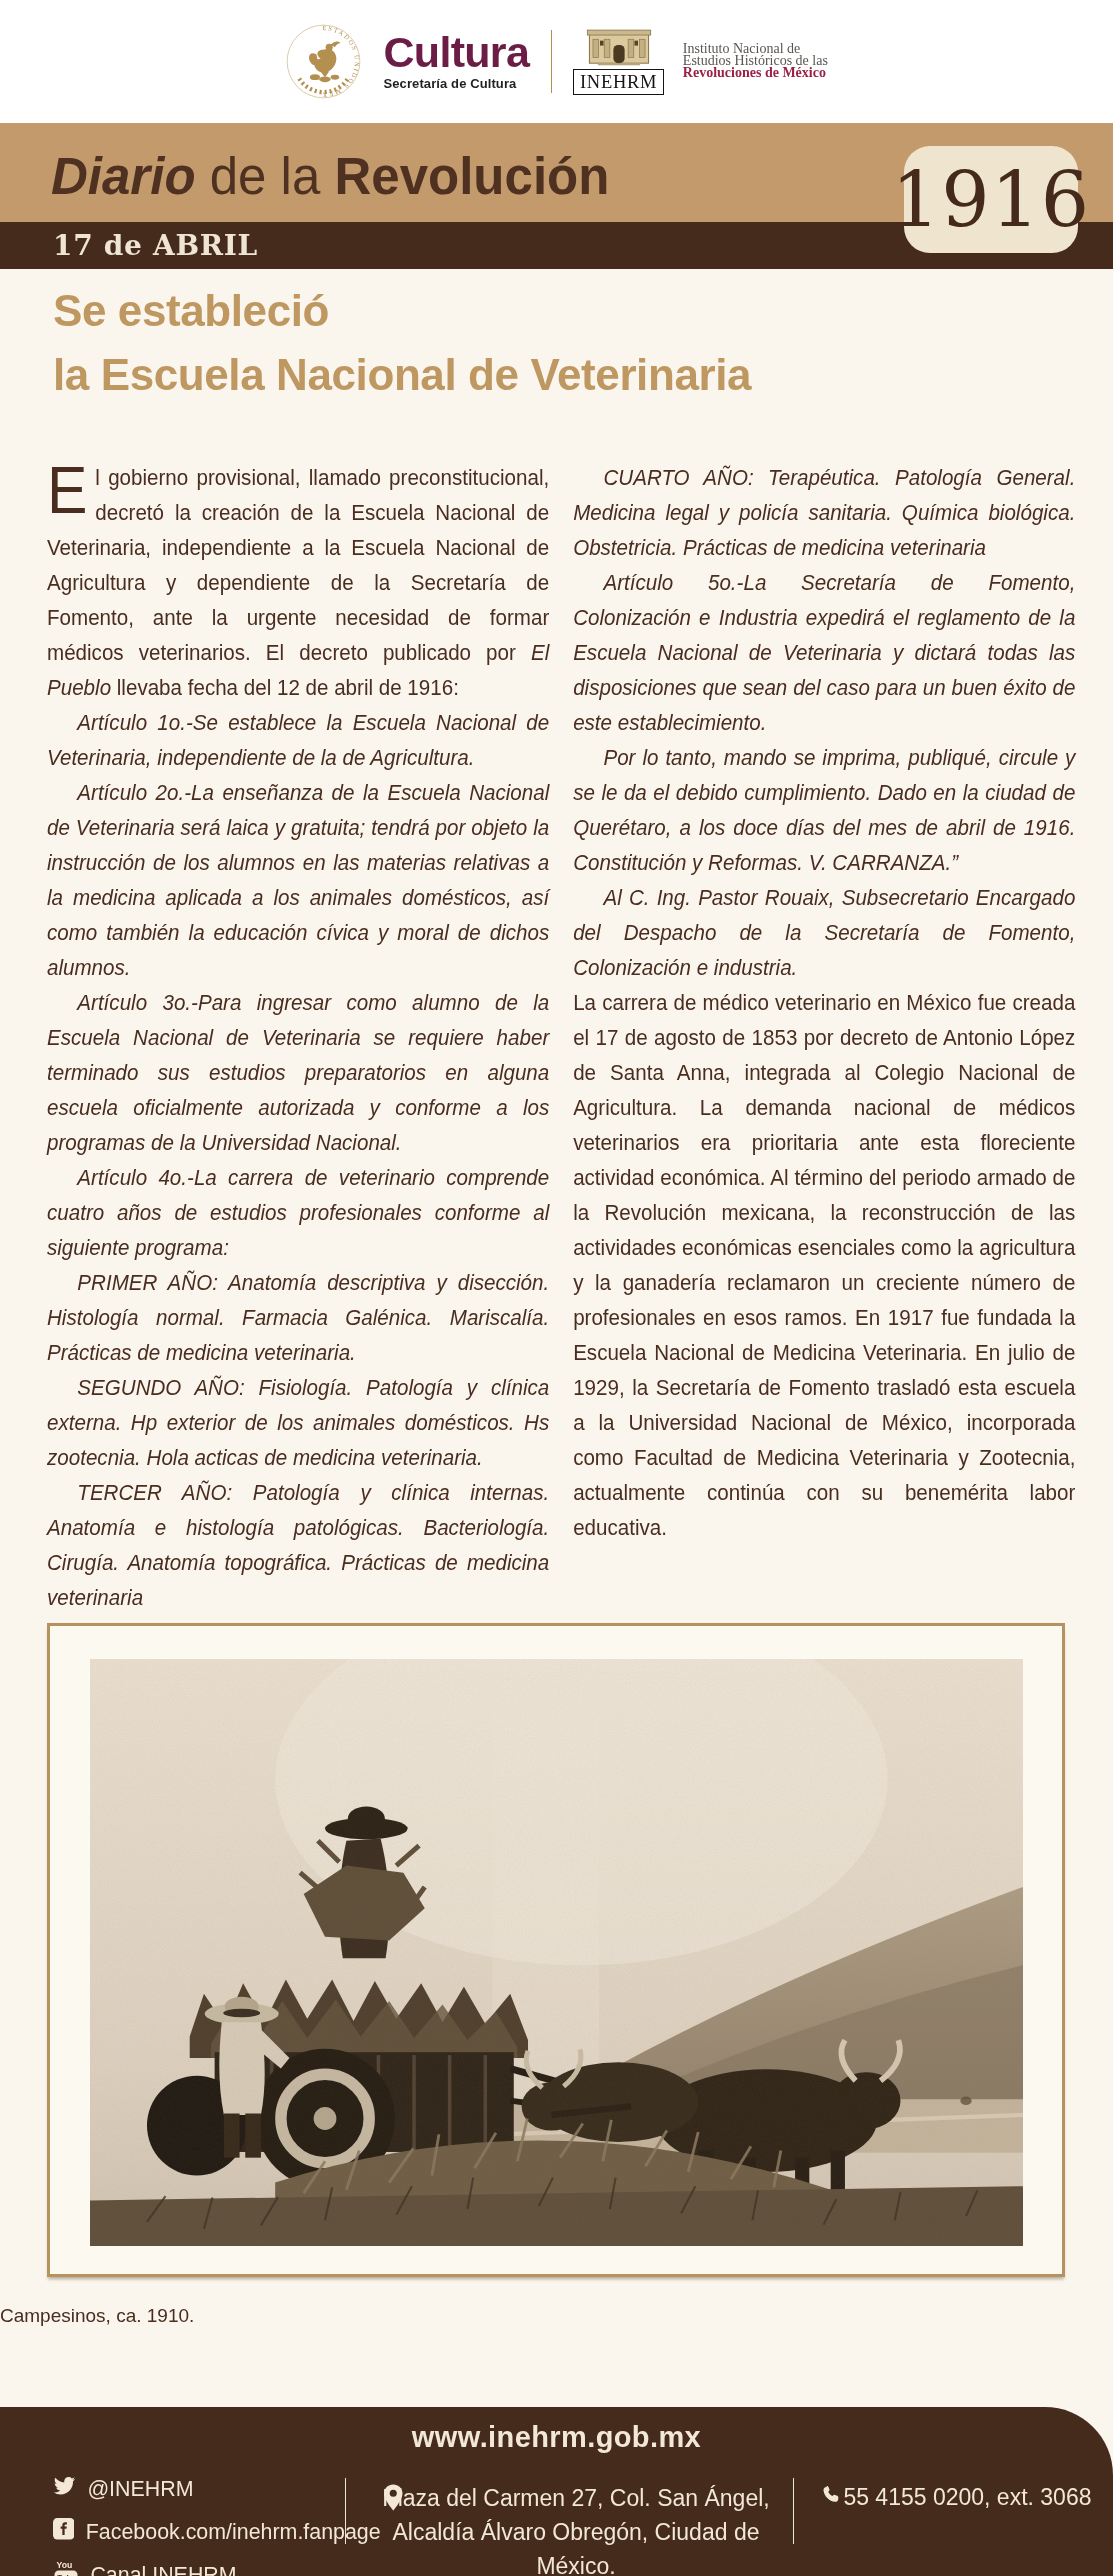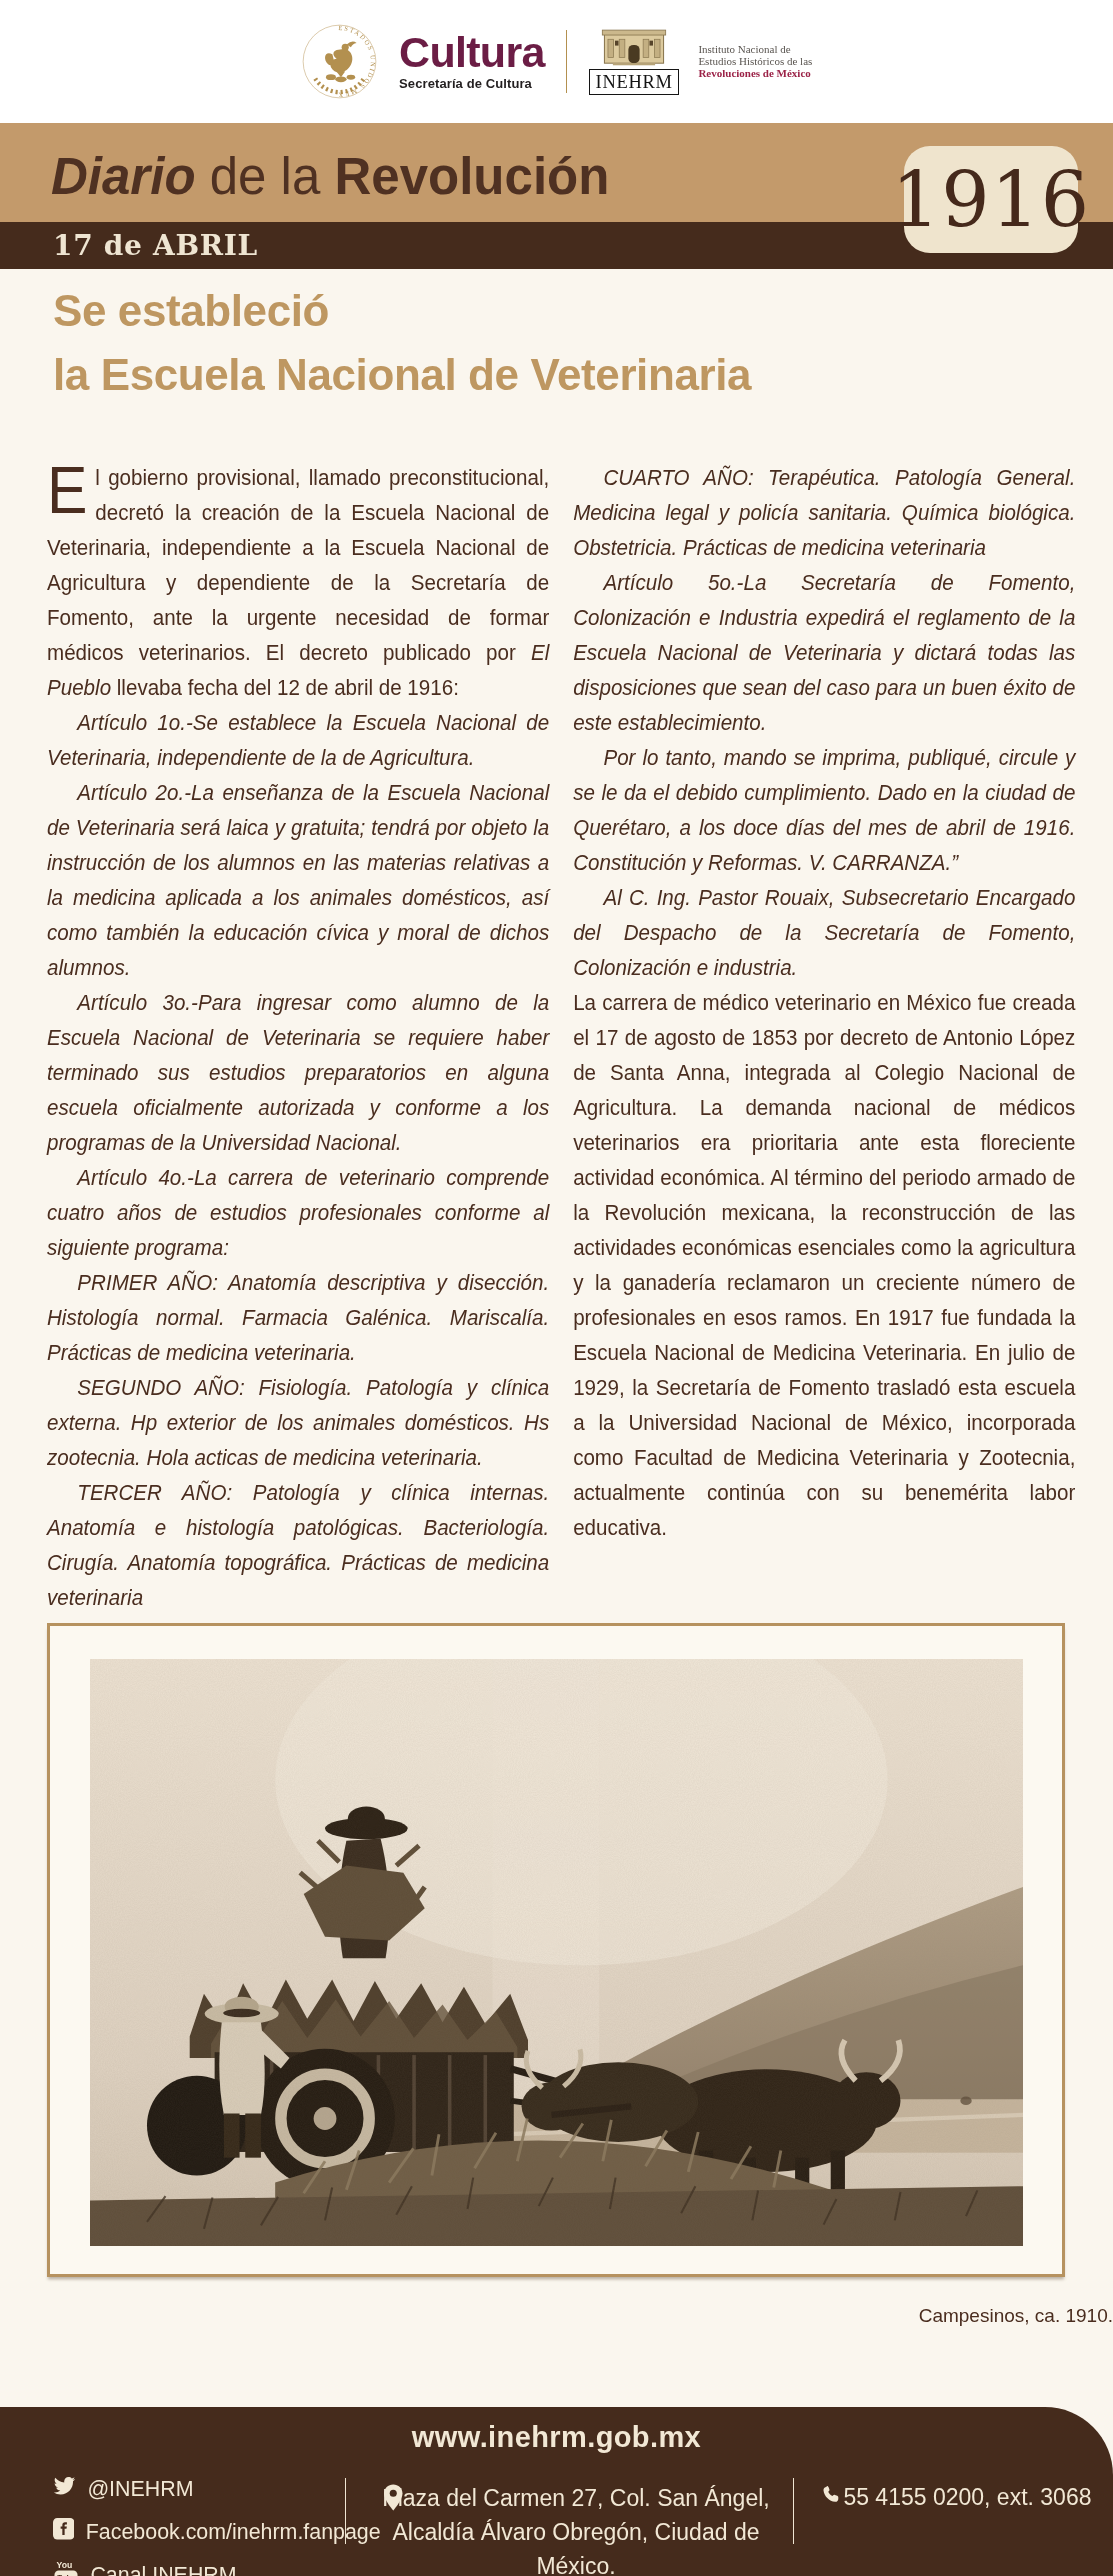--- a/index.html
+++ b/index.html
@@ -10,21 +10,21 @@
               display:flex;align-items:center;justify-content:center;gap:21.4px;}
   .seal svg{display:block;}
   .cultura-block{display:flex;flex-direction:column;align-items:flex-start;}
   .cultura-word{font-size:43px;font-weight:700;color:#6B1D45;line-height:41px;letter-spacing:-0.7px;}
   .cultura-sub{font-size:13px;font-weight:700;color:#231F20;margin-top:2.9px;letter-spacing:0.1px;}
   .logo-divider{width:1.4px;height:63px;background:#B3904F;}
   .inehrm-block{display:flex;align-items:center;}
   .inehrm-col{display:flex;flex-direction:column;align-items:center;}
   .inehrm-box{border:1.8px solid #141414;background:#fff;padding:0 5.7px;margin-top:1.4px;
               font-family:"Liberation Serif",serif;font-size:18.5px;letter-spacing:0.7px;color:#141414;line-height:24px;}
-  .institute-lines{margin-left:19px;font-family:"Liberation Serif",serif;font-size:11px;line-height:12px;color:#5A5550;}
+  .institute-lines{margin-left:19px;font-family:"Liberation Serif",serif;font-size:14px;line-height:12px;color:#5A5550;}
   .institute-lines .l3{color:#9B2247;font-weight:700;}
   
   .band-tan{position:absolute;left:0;top:123px;width:1113px;height:99px;background:#C39A6B;}
   .band-brown{position:absolute;left:0;top:222px;width:1113px;height:47px;background:#452B1C;}
   .diario-line{position:absolute;left:51px;top:141px;font-size:51px;line-height:71px;color:#4F3122;white-space:nowrap;}
   .diario-line .w1{font-weight:700;font-style:italic;}
   .diario-line .w2{font-weight:400;}
   .diario-line .w3{font-weight:700;}
   .date-line{position:absolute;left:53px;top:224px;font-family:"DejaVu Serif",serif;font-weight:700;
              font-size:28px;line-height:43px;color:#EFE5D2;letter-spacing:0.7px;}
@@ -40,21 +40,21 @@
   .col p{margin:0;}
   .para-decree{font-style:italic;text-indent:33px;}
   .para-body{margin-top:18.5px;}
   .run-italic{font-style:italic;}
   .dropcap{float:left;font-size:66px;line-height:54px;padding:2.9px 8.6px 0 0;color:#4A2D1F;}
   
   .photo-frame{position:absolute;left:47px;top:1623px;width:1012px;height:648px;border:3.6px solid #B6925F;
                background:#FCF9F1;box-shadow:0 4.3px 2.9px -1.4px rgba(110,95,75,.45);}
   .photo{position:absolute;left:90px;top:1659px;width:933px;height:587px;overflow:hidden;}
   .photo svg{display:block;}
-  .caption{position:absolute;left:0;top:2303px;width:1113px;text-align:right;font-size:19px;line-height:25px;color:#4A2D1F;}
+  .caption{position:absolute;left:0;top:2303px;width:1113px;text-align:left;font-size:19px;line-height:25px;color:#4A2D1F;}
   
   .footer{position:absolute;left:0;top:2407px;width:1113px;height:169px;background:#452B1C;border-top-right-radius:68px;color:#F2E8D5;}
   .footer-url{position:absolute;left:0;top:14.3px;width:1113px;text-align:center;font-size:29px;font-weight:700;letter-spacing:0.4px;}
   .social-col{position:absolute;left:53px;top:70px;display:flex;flex-direction:column;gap:19px;}
   .social-row{display:flex;align-items:center;gap:11.4px;height:24px;font-size:21.4px;}
   .vdiv{position:absolute;top:71px;width:1.4px;height:66px;background:#EFE5D2;}
   .vdiv.d1{left:345px;} .vdiv.d2{left:793px;}
   .address-col{position:absolute;left:371px;top:74px;width:410px;text-align:center;font-size:23px;line-height:34px;}
   .pin-wrap{position:absolute;left:13px;top:2.9px;}
   .phone-col{position:absolute;left:821px;top:77px;display:flex;align-items:flex-start;gap:1px;font-size:23px;}

